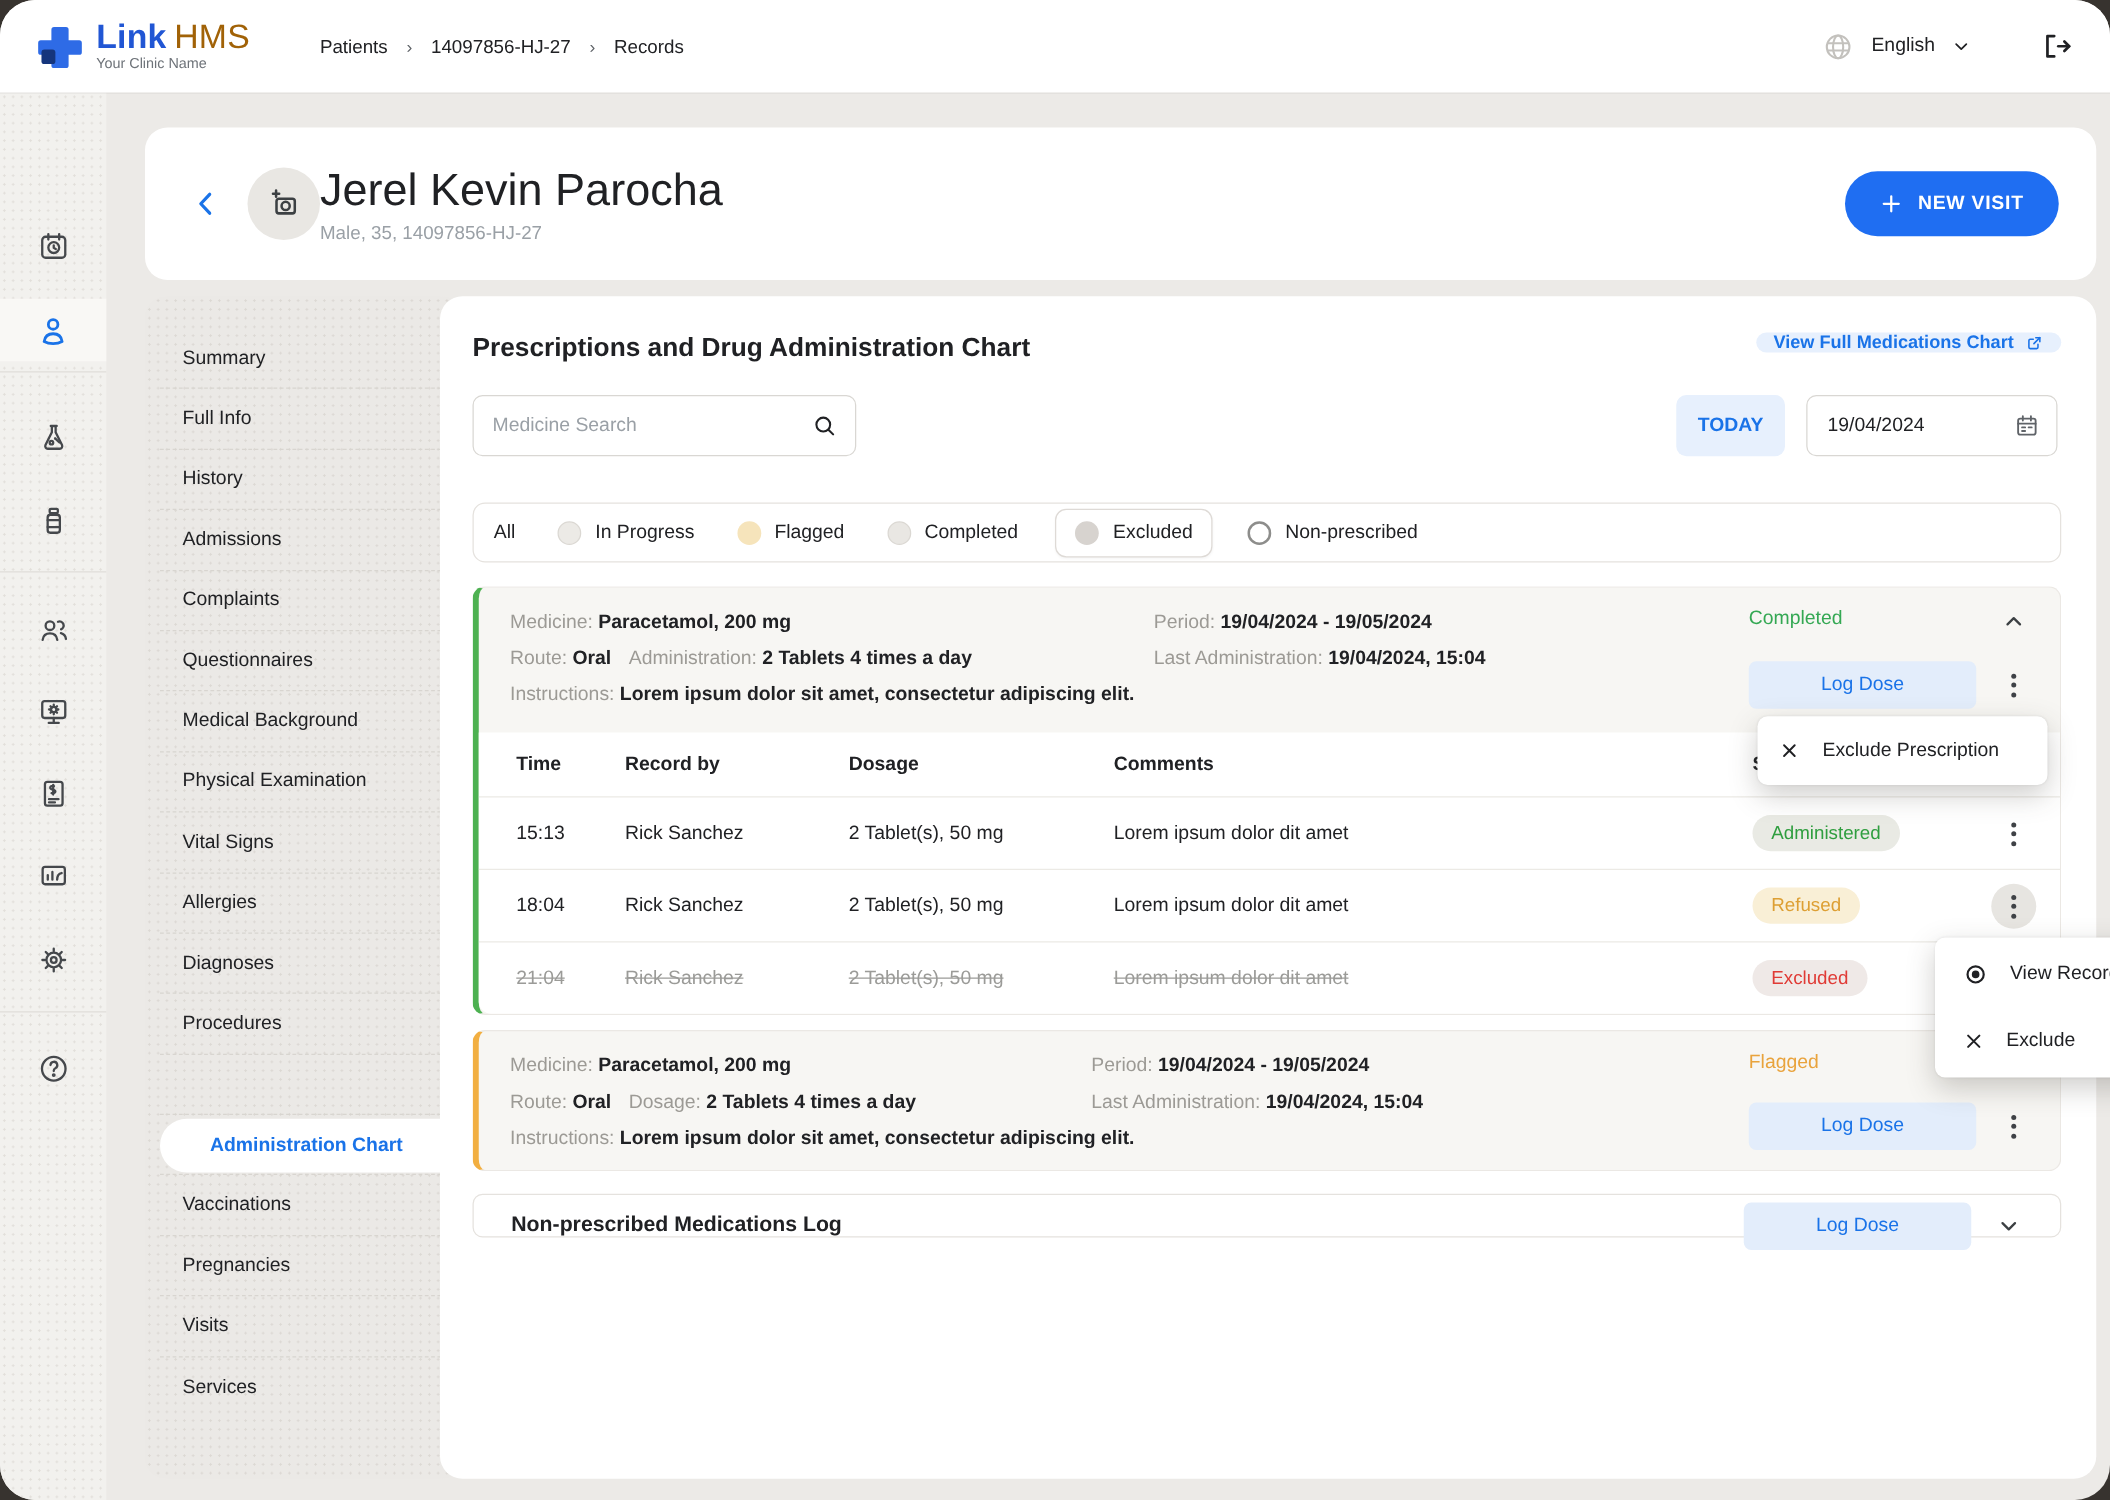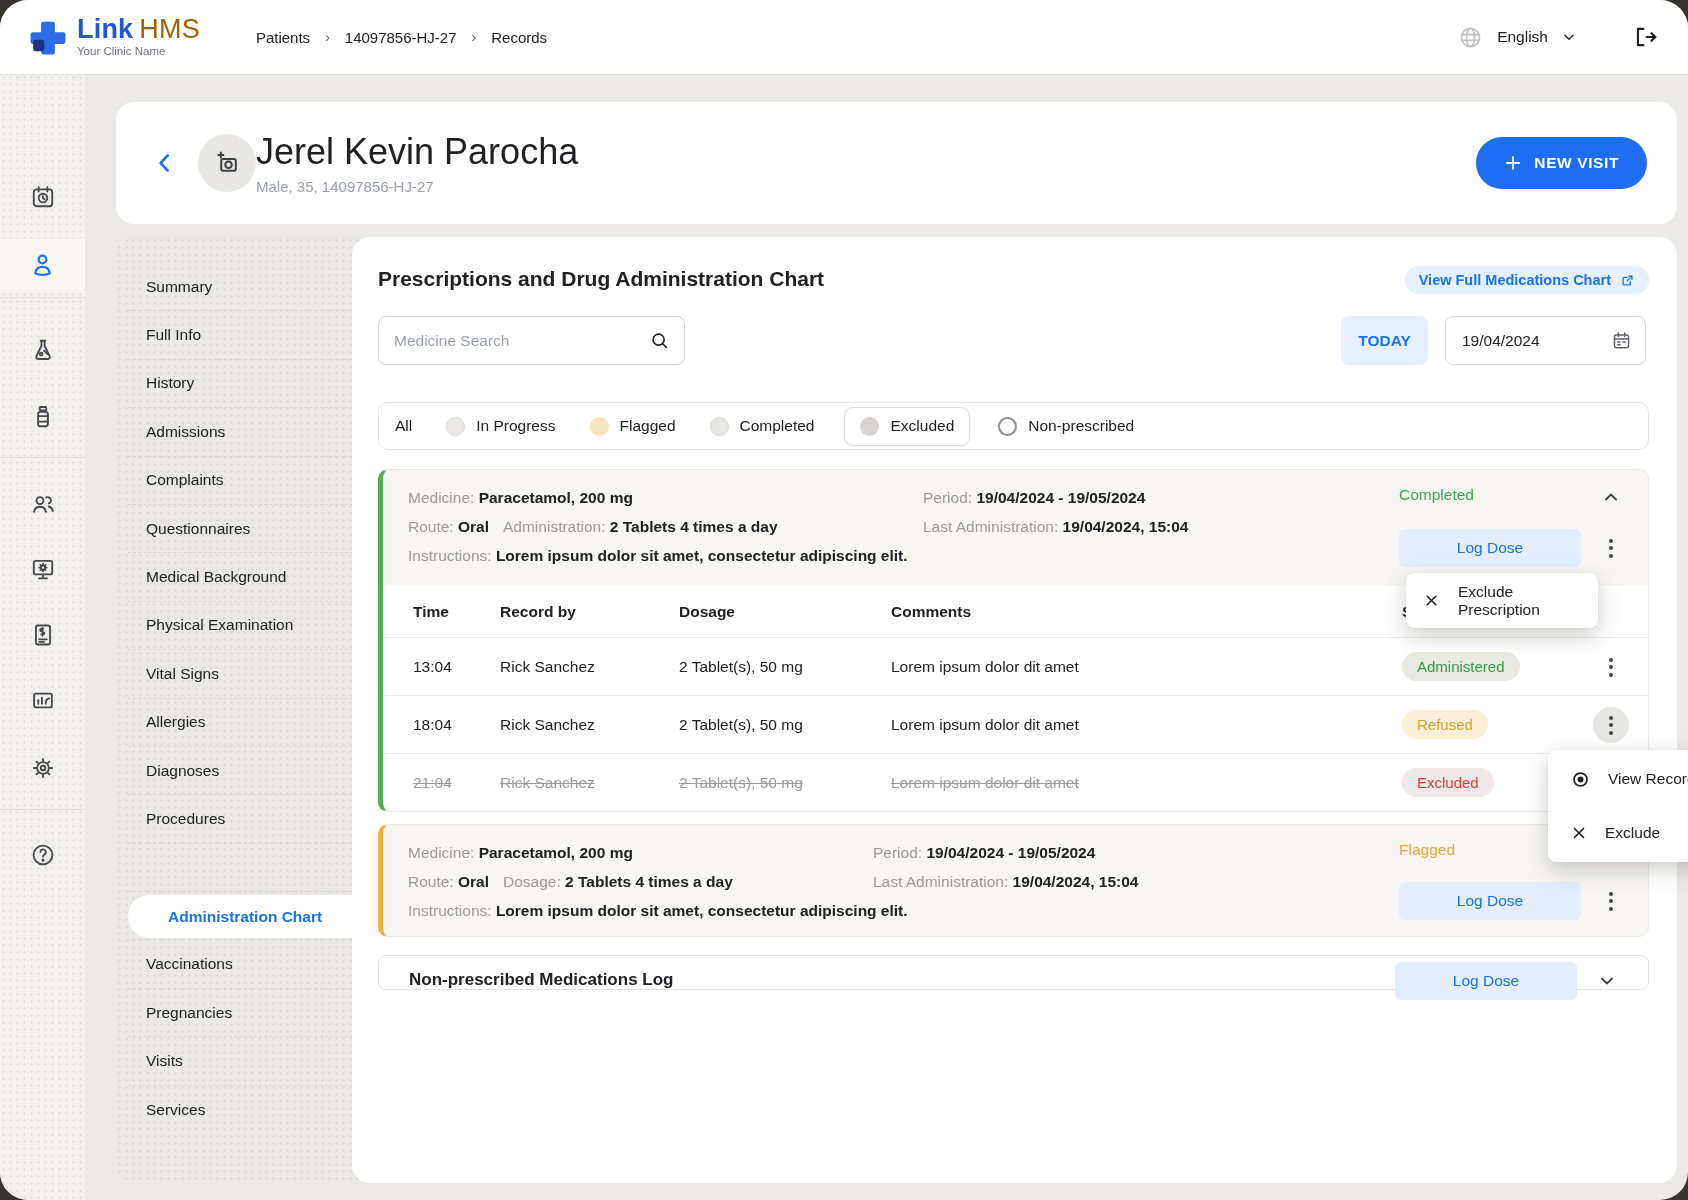--- a/index.html
+++ b/index.html
@@ -46,21 +46,21 @@
   .nav-list{list-style:none;padding-top:26px}
   .nav-item{margin:0 12px;height:48.4px;display:flex;align-items:center;padding-left:18px;font-size:15.5px;color:#202124;border-bottom:1px dashed #d8d5d0;cursor:pointer}
   .nav-item .up{margin-left:auto;margin-right:30px;color:#3c4043}
   .nav-item.placeholder{border-bottom:1px dashed #d8d5d0;cursor:default}
   .nav-item:last-child{border-bottom:none}
   .nav-active-pill{position:absolute;left:128px;top:895px;width:242px;height:43px;background:#fff;border-radius:22px 0 0 22px;display:flex;align-items:center;padding-left:40px;font-size:15.5px;font-weight:700;color:#1a73e8;z-index:3;cursor:pointer}
 
   
   .main-panel{position:absolute;left:352px;top:237px;width:1325px;height:946px;background:#fff;border-radius:18px;z-index:2}
   .panel-title{position:absolute;left:26px;top:30px;font-size:21px;font-weight:700;color:#202124}
-  .full-link{position:absolute;right:28px;top:29px;height:28px;padding:0 14px;border-radius:14px;background:#e7f0fd;color:#1a73e8;font-size:14.5px;font-weight:700;display:flex;align-items:center;gap:9px;cursor:pointer}
+  .full-link{position:absolute;right:28px;top:29px;height:16px;padding:0 14px;border-radius:14px;background:#e7f0fd;color:#1a73e8;font-size:14.5px;font-weight:700;display:flex;align-items:center;gap:9px;cursor:pointer}
   .searchbox{position:absolute;left:26px;top:79px;width:307px;height:49px;border:1px solid #d9d7d3;border-radius:8px;background:#fff;display:flex;align-items:center}
   .searchbox input{flex:1;border:none;outline:none;font-size:15.5px;padding:0 10px 0 15px;color:#202124;background:transparent;font-family:inherit}
   .searchbox input::placeholder{color:#9aa0a6}
   .searchbox .sicon{margin-right:14px;color:#202124;cursor:pointer}
   .todaybtn{position:absolute;left:989px;top:79px;width:87px;height:49px;border-radius:8px;background:#e7f0fd;color:#1a73e8;font-size:15.5px;font-weight:700;display:flex;align-items:center;justify-content:center;cursor:pointer}
   .datefield{position:absolute;left:1093px;top:79px;width:201px;height:49px;border:1px solid #d9d7d3;border-radius:8px;background:#fff;display:flex;align-items:center;cursor:pointer}
   .datefield .dval{font-size:15.5px;padding-left:16px;color:#202124}
   .datefield .cicon{margin-left:auto;margin-right:13px;color:#5f6368}
 
   
@@ -110,21 +110,21 @@
   .trow[data-excluded="true"] .cell{color:#9b9b98;text-decoration:line-through}
   .badge{display:inline-block;padding:6px 15px;border-radius:16px;font-size:15px;font-weight:500;text-decoration:none}
   .badge[data-variant="administered"]{background:#e9eae4;color:#2f9e3f}
   .badge[data-variant="refused"]{background:#f9efd6;color:#dd9f33}
   .badge[data-variant="excluded"]{background:#efe9e7;color:#e03b36}
   .row-kebab{left:1210px;top:11px}
   .thead .col-sta{z-index:1}
 
   
   .popup{background:#fff;border-radius:8px;box-shadow:0 8px 22px rgba(70,65,58,.26),0 0 2px rgba(0,0,0,.08);z-index:9}
-  .popup1{position:absolute;left:1054px;top:336px;width:192px;height:55px;display:flex;align-items:center;padding-left:17px;gap:18px;font-size:15.5px;cursor:pointer}
+  .popup1{position:absolute;left:1054px;top:336px;width:232px;height:55px;display:flex;align-items:center;padding-left:17px;gap:18px;font-size:15.5px;cursor:pointer}
   .popup2{position:absolute;left:1548px;top:750px;width:300px;height:112px;padding:2px 0}
   .popup2 .pitem{display:flex;align-items:center;height:54px;padding-left:22px;gap:17px;font-size:15.5px;cursor:pointer}
   .popup .icn{color:#202124}
 
   
   .npbar{position:absolute;left:26px;top:718px;width:1271px;height:35px;border:1px solid #e5e2de;border-radius:8px;background:#fff}
   .np-title{position:absolute;left:30px;top:14px;font-size:17px;font-weight:700}
   .npbar .logdose{top:6px}
   .np-chev{left:1210px;top:7px}
 </style>
@@ -441,21 +441,21 @@
 
       <div class="rx-table">
         <div class="trow thead">
           <span class="cell col-time">Time</span>
           <span class="cell col-rec">Record by</span>
           <span class="cell col-dos">Dosage</span>
           <span class="cell col-com">Comments</span>
           <span class="cell col-sta">Status</span>
         </div>
         <div class="trow" data-excluded="false">
-          <span class="cell col-time">13:04</span>
+          <span class="cell col-time">15:13</span>
           <span class="cell col-rec">Rick Sanchez</span>
           <span class="cell col-dos">2 Tablet(s), 50 mg</span>
           <span class="cell col-com">Lorem ipsum dolor dit amet</span>
           <span class="cell col-sta"><span class="badge" data-variant="administered">Administered</span></span>
           <span class="iconbtn cell row-kebab">
               <span class="kebab-dots">
                 <i></i>
                 <i></i>
                 <i></i>
               </span>

